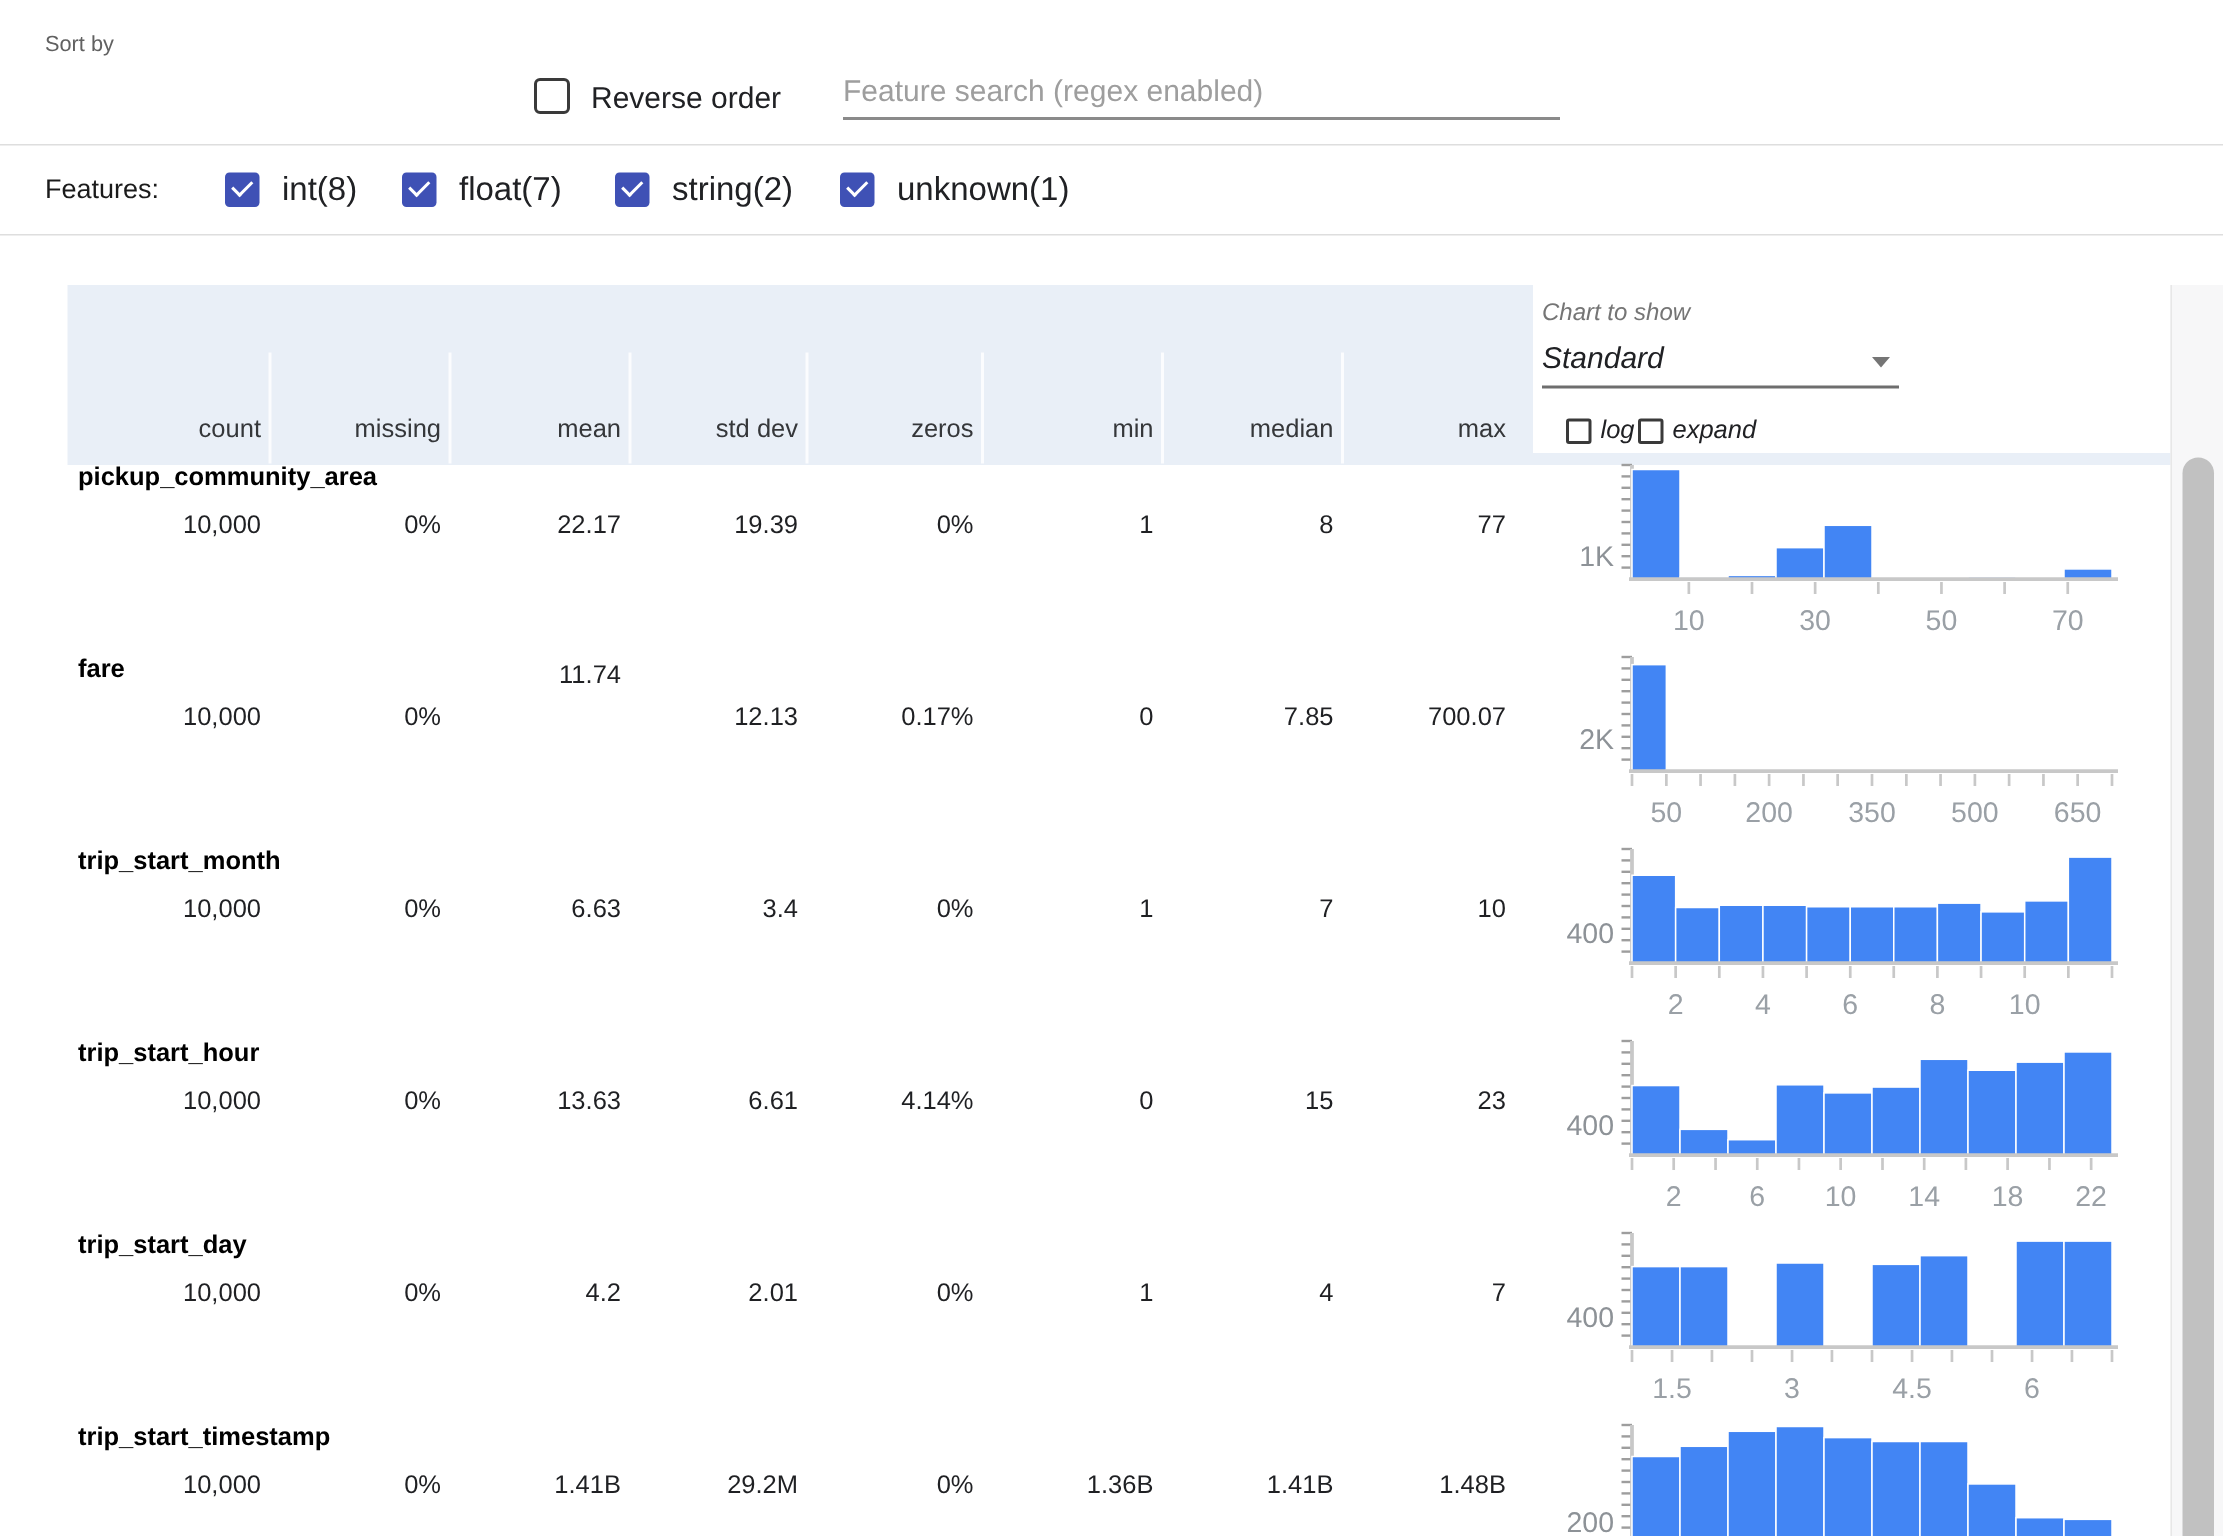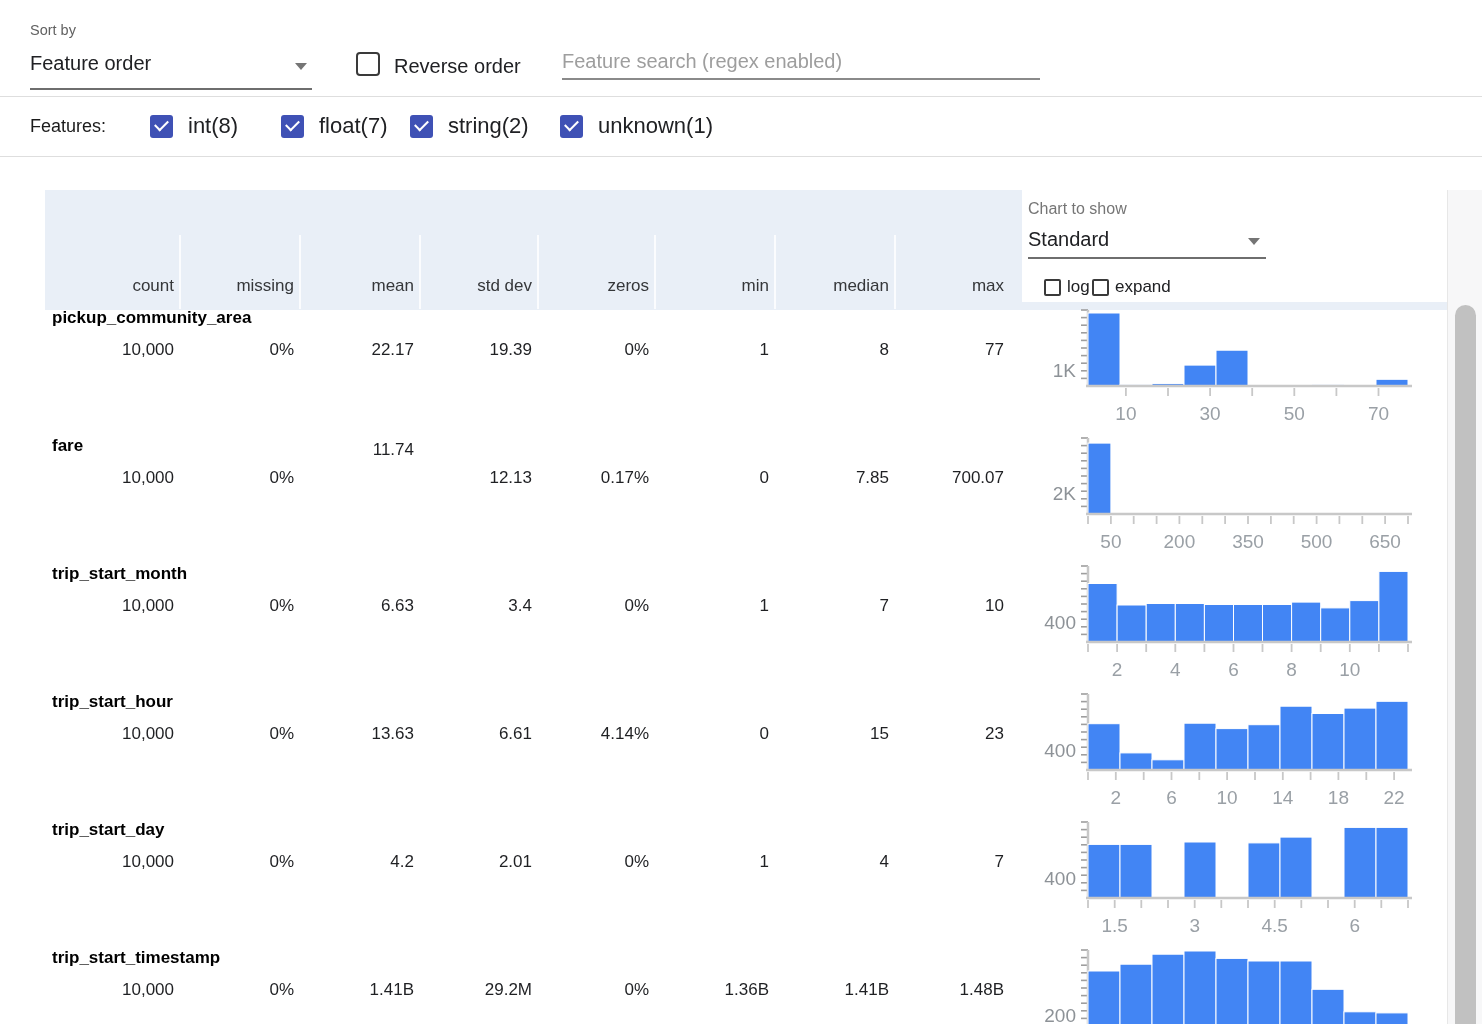--- a/index.html
+++ b/index.html
@@ -53,43 +53,38 @@
   .sb-track { background:#f7f7f8; border-left:1px solid #e7e7e7; }
   .sb-thumb { background:#c1c1c1; border-radius:11px 11px 0 0; }
 </style>
 </head>
 <body>
 
 <div id="canvas">
 
   <div class="abs lbl-small" style="left:30px; top:22px;">Sort by</div>
 
-  <div class="abs" style="left:30px; top:52px; width:282px; height:38px; cursor:pointer;">
-    <span class="dd-value">Feature order</span>
-    <span class="abs arrow-down" style="right:5px; top:11px;"></span>
-    <div class="abs underline dark" style="left:0; top:36px; width:282px;"></div>
-  </div>
 
   <div class="abs cbu" style="left:356px; top:52px;"></div>
   <div class="abs dd-value" style="left:394px; top:55px;">Reverse order</div>
 
   <div class="abs" style="left:562px; top:50px;">
     <input id="search-input" type="text" placeholder="Feature search (regex enabled)" style="">
     <div class="underline" style="width:478px; margin-top:5px;"></div>
   </div>
 
   <div class="abs hdivider" style="top:96px;"></div>
 
   <div class="abs features-label" style="left:30px; top:116px;">Features:</div>
   <div id="filters">
       <div class="filter" style="left: 150px;">
         <span class="cbc"></span>
         <span class="filter-label">int(8)</span>
       </div>
-      <div class="filter" style="left: 281px;">
+      <div class="filter" style="left: 268px;">
         <span class="cbc"></span>
         <span class="filter-label">float(7)</span>
       </div>
       <div class="filter" style="left: 410px;">
         <span class="cbc"></span>
         <span class="filter-label">string(2)</span>
       </div>
       <div class="filter" style="left: 560px;">
         <span class="cbc"></span>
         <span class="filter-label">unknown(1)</span>
@@ -112,21 +107,21 @@
       <div class="abs colhead" style="left: 538px; top: 234px; width: 111px; height: 76px;">zeros</div>
       <div class="abs vsep" style="left: 537px; top: 235px; height: 74px;"></div>
       <div class="abs colhead" style="left: 655px; top: 234px; width: 114px; height: 76px;">min</div>
       <div class="abs vsep" style="left: 654px; top: 235px; height: 74px;"></div>
       <div class="abs colhead" style="left: 775px; top: 234px; width: 114px; height: 76px;">median</div>
       <div class="abs vsep" style="left: 774px; top: 235px; height: 74px;"></div>
       <div class="abs colhead" style="left: 895px; top: 234px; width: 109px; height: 76px;">max</div>
       <div class="abs vsep" style="left: 894px; top: 235px; height: 74px;"></div>
     </div>
 
-  <div class="abs" style="left:1022px; top:190px; width:425px; height:112px; background:#fff;">
+  <div class="abs" style="left:1022px; top:190px; width:425px; height:112px; background:#fff;font-style:italic;">
     <div class="abs chart-ctl-label" style="left:6px; top:10px;">Chart to show</div>
     <div class="abs" style="left:6px; top:38px; width:240px; height:30px; cursor:pointer;">
       <span class="chart-ctl-value">Standard</span>
       <span class="abs arrow-down" style="right:8px; top:10px;"></span>
       <div class="abs underline dark" style="left:0; top:29px; width:238px;"></div>
     </div>
     <div class="abs cb-inline" style="left:22px; top:87px;">
       <span class="cbs"></span>
       <span>log</span>
     </div>

